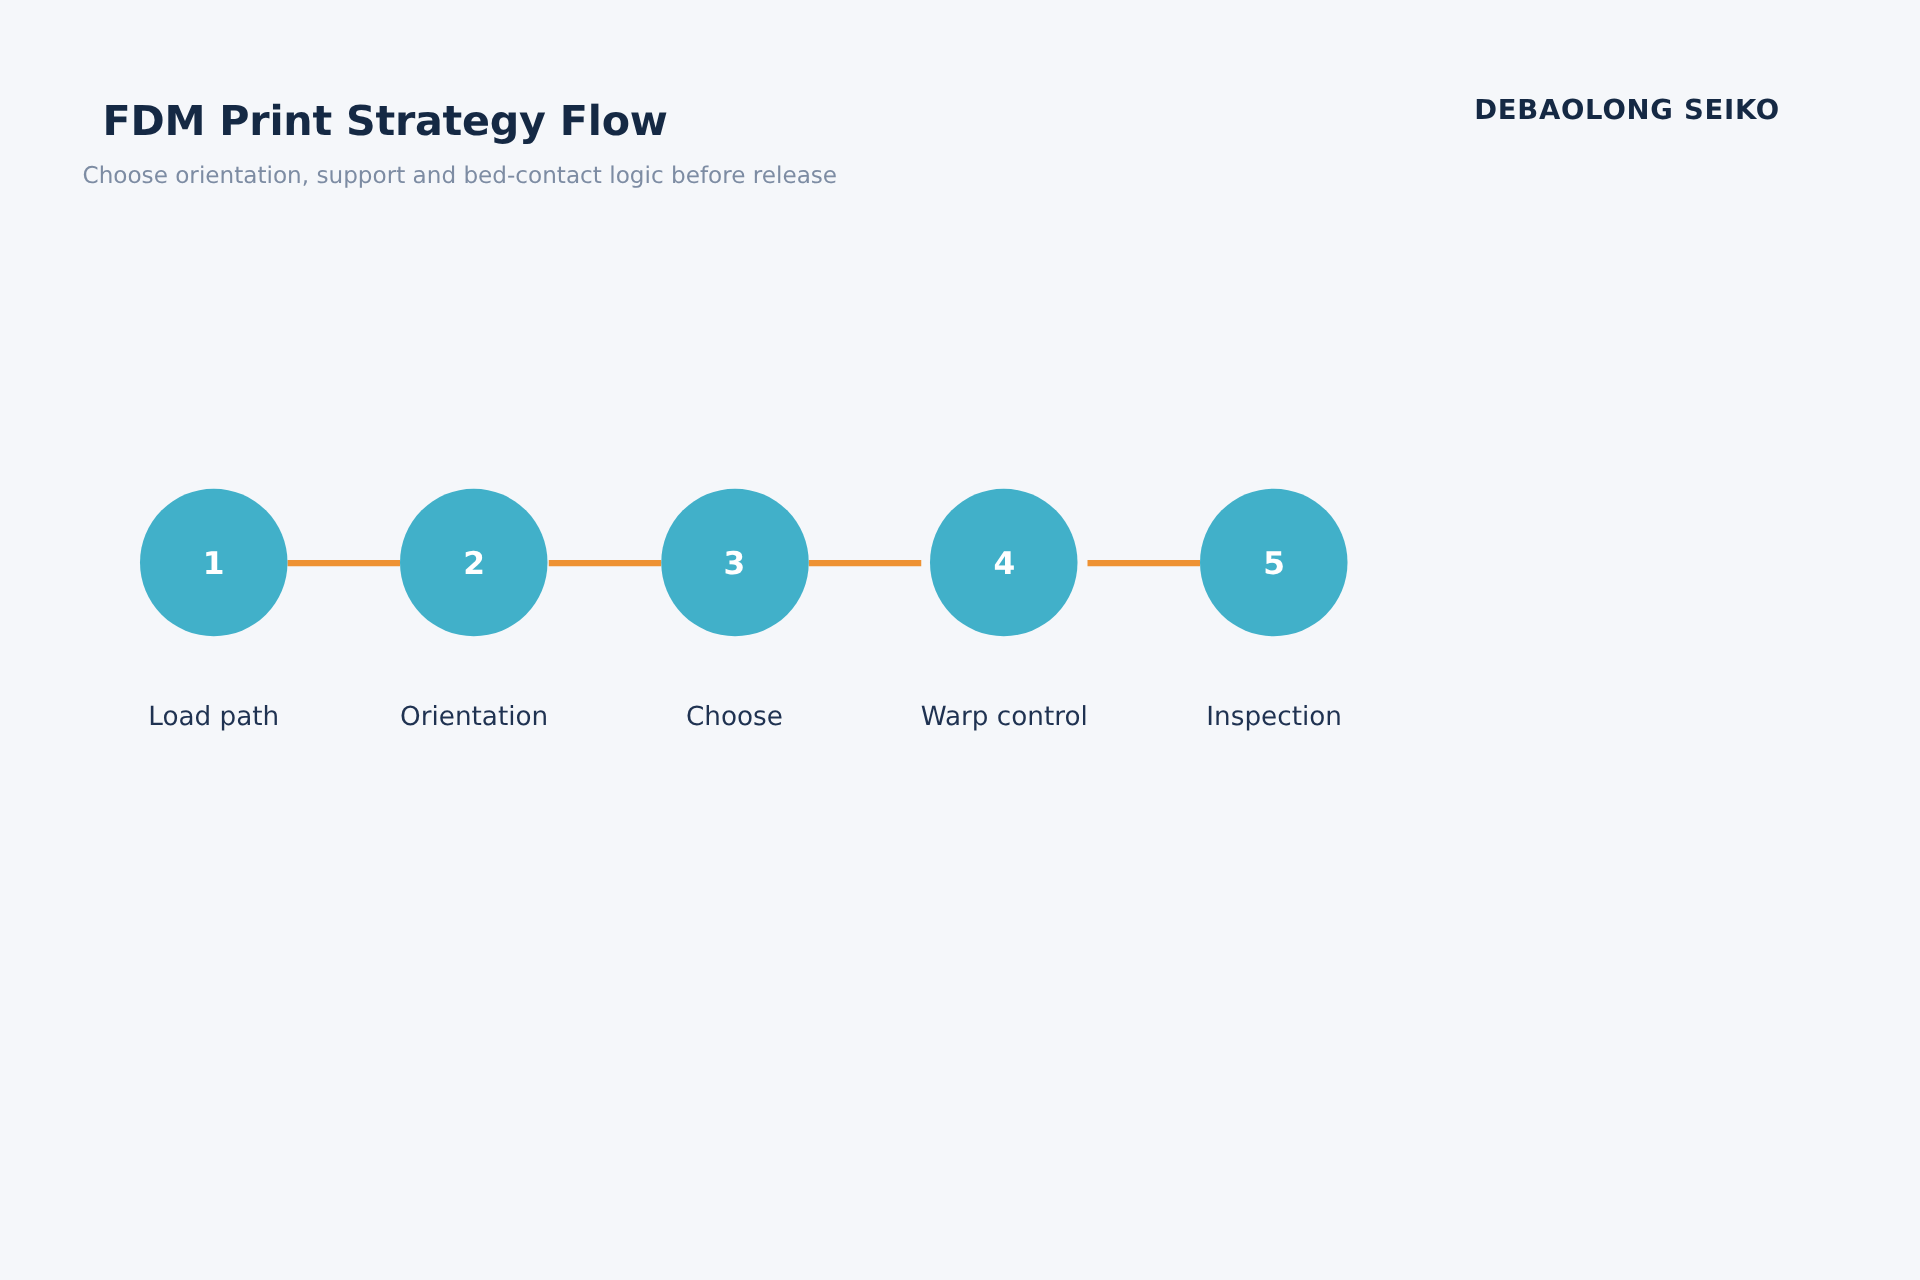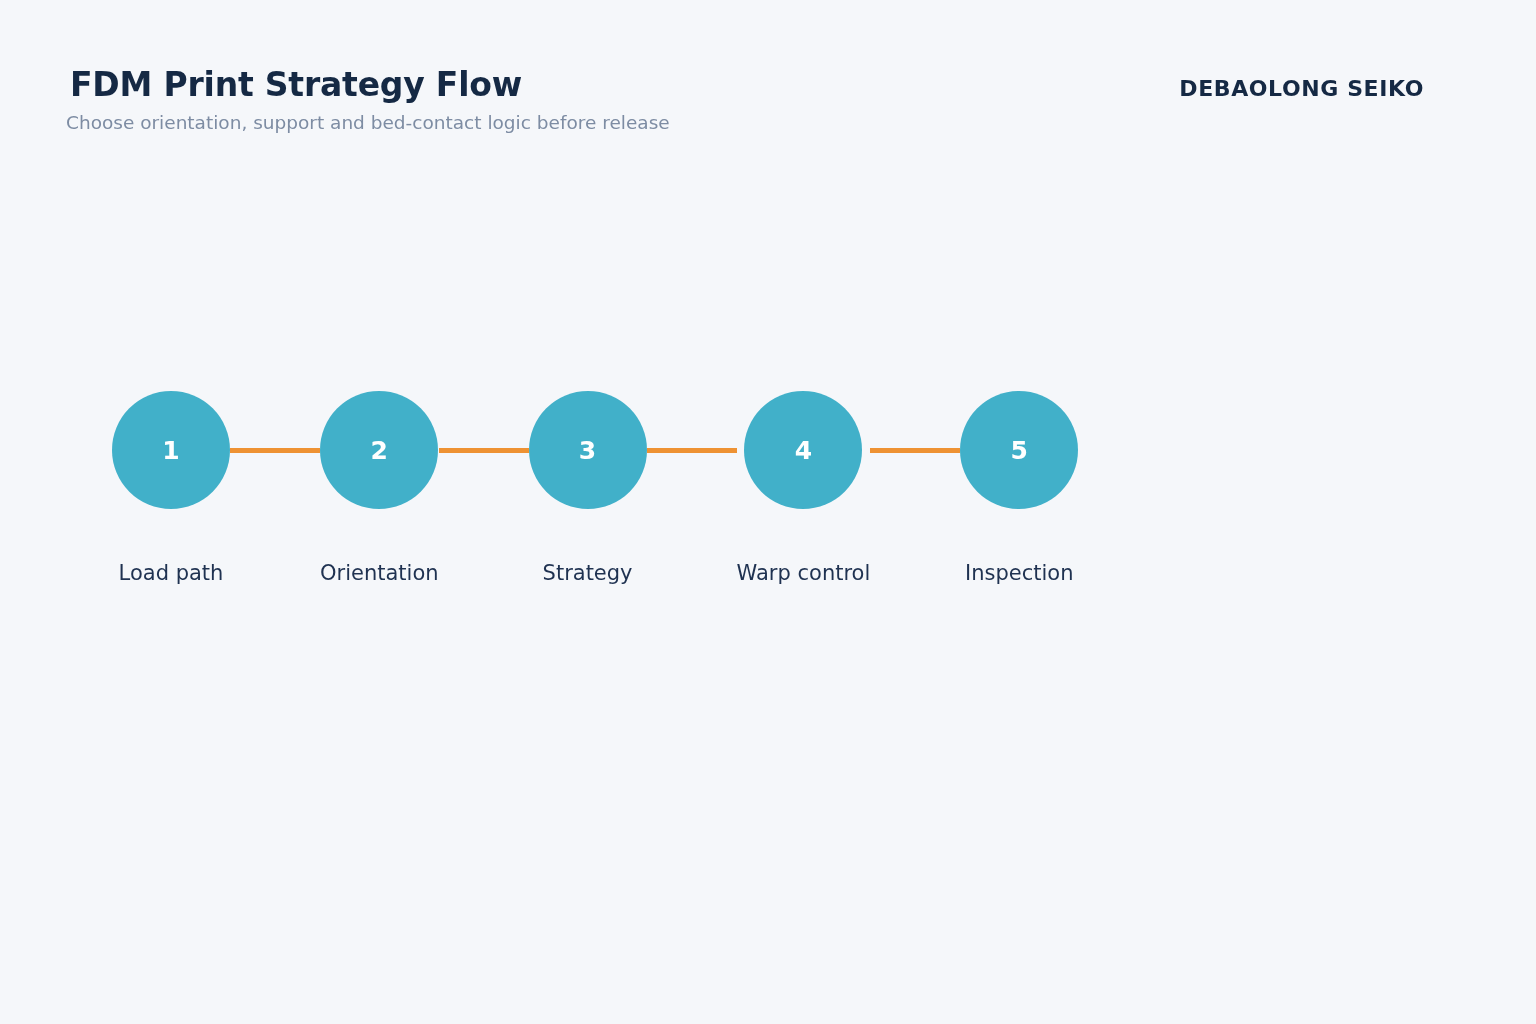--- a/index.html
+++ b/index.html
@@ -28,21 +28,21 @@
     position: absolute;
     left: 66px;
     top: 64px;
   }
   .page-title {
     font-size: 33px;
     font-weight: bold;
     color: #152944;
     letter-spacing: -0.2px;
     line-height: 1.05;
-    margin: 4px;
+    margin: 16px;
     white-space: nowrap;
   }
   .page-subtitle {
     font-size: 18.5px;
     font-weight: normal;
     color: #7d8ca3;
     margin: 10px 12px 0 0;
     line-height: 1.1;
     white-space: nowrap;
   }
@@ -143,21 +143,21 @@
       </div>
       <div class="node-label">Orientation</div>
     </div>
 
     <div class="connector"></div>
 
     <div class="flow-step">
       <div class="node-circle">
         <span class="node-number">3</span>
       </div>
-      <div class="node-label">Strategy</div>
+      <div class="node-label">Choose</div>
     </div>
 
     <div class="connector"></div>
 
     <div class="flow-step">
       <div class="node-circle">
         <span class="node-number">4</span>
       </div>
       <div class="node-label">Warp control</div>
     </div>

